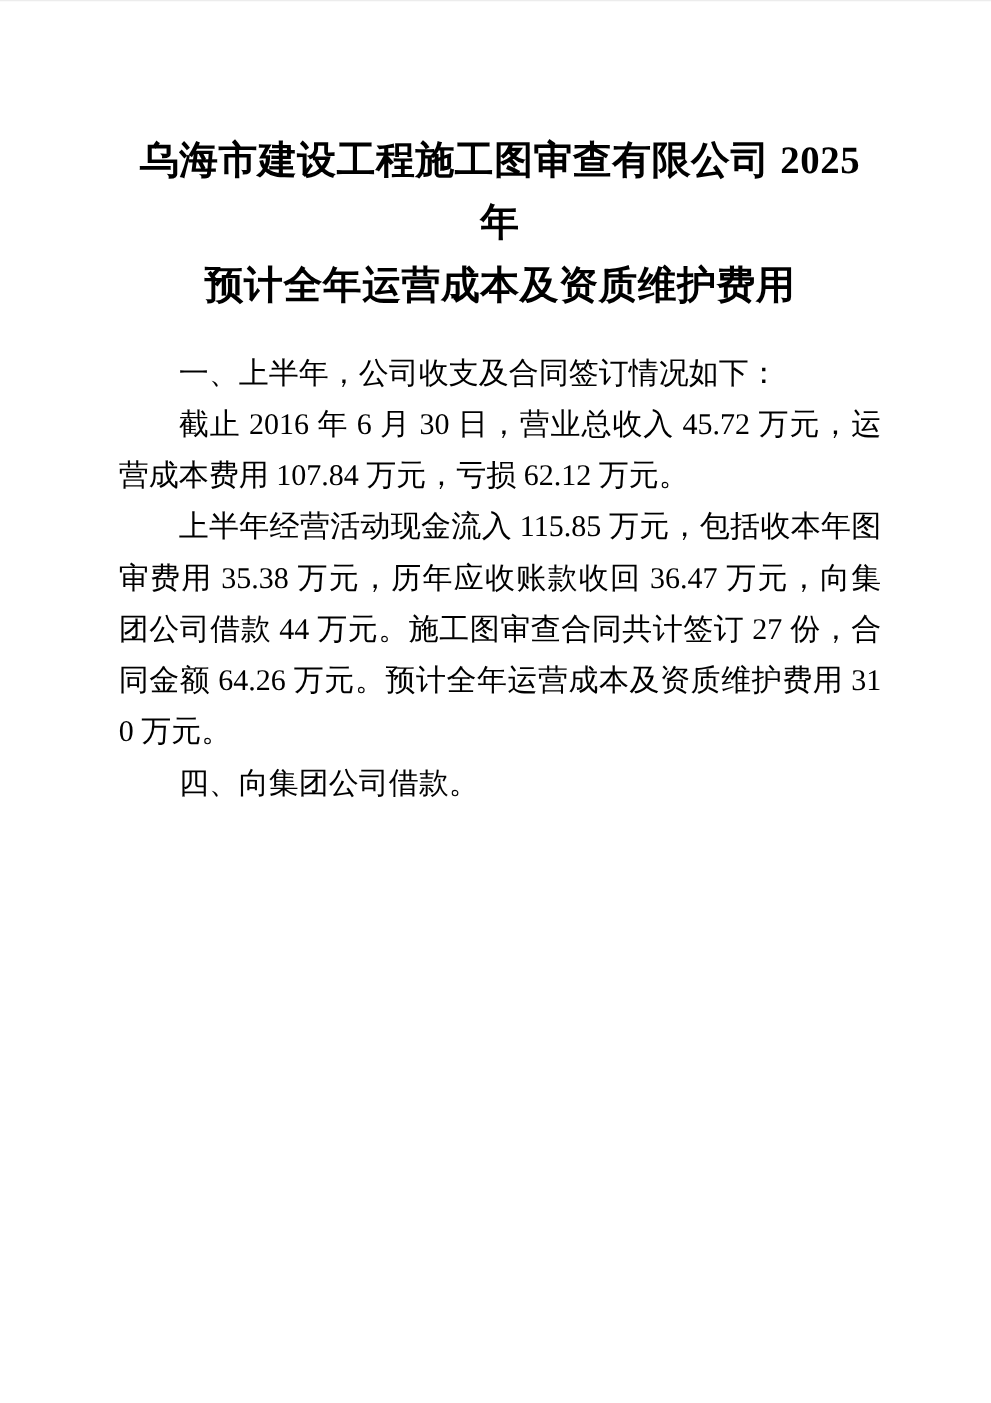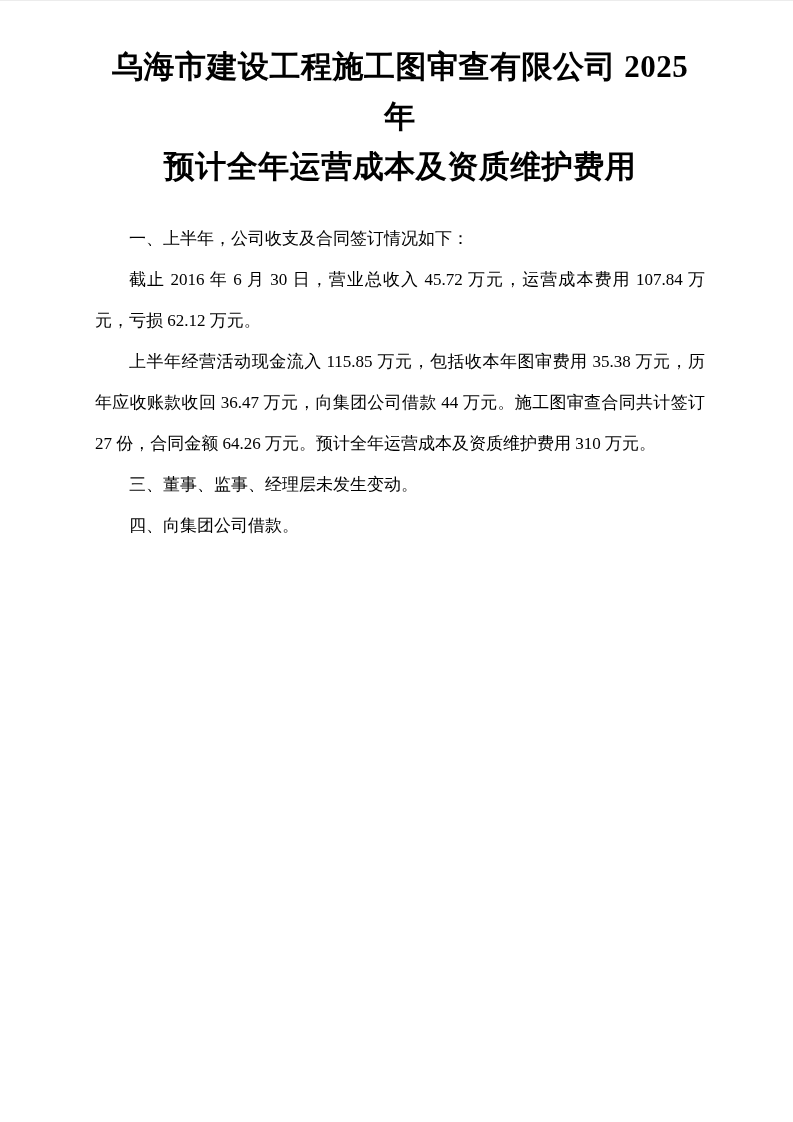--- a/index.html
+++ b/index.html
@@ -8,55 +8,54 @@
     background: #ffffff;
   }
   .page {
     position: relative;
     width: 793px;
     height: 1122px;
     box-sizing: border-box;
     margin: 0 auto;
     background: #ffffff;
     border-top: 1px solid #ececec;
-    padding: 41px 88px 0 95px;
+    padding: 102px 88px 0 95px;
     font-family: "Liberation Serif", "DejaVu Serif", serif;
     color: #000000;
     overflow: hidden;
   }
   .doc-title {
     margin: 0 0 26px 0;
     text-align: center;
     font-size: 31px;
     font-weight: bold;
     line-height: 50px;
     letter-spacing: 0.5px;
   }
   .doc-title .title-line {
     display: block;
   }
   .doc-body p {
     margin: 0;
-    font-size: 17px;
+    font-size: 24px;
     line-height: 41px;
     text-align: justify;
     text-justify: inter-ideograph;
     text-indent: 2em;
     word-break: break-all;
   }
 </style>
 </head>
 <body>
 
 <div class="page">
   <h1 class="doc-title">
     <span class="title-line">乌海市建设工程施工图审查有限公司 2025 年</span>
     <span class="title-line">预计全年运营成本及资质维护费用</span>
   </h1>
 
   <div class="doc-body">
     <p>一、上半年，公司收支及合同签订情况如下：</p>
     <p>截止 2016 年 6 月 30 日，营业总收入 45.72 万元，运营成本费用 107.84 万元，亏损 62.12 万元。</p>
     <p>上半年经营活动现金流入 115.85 万元，包括收本年图审费用 35.38 万元，历年应收账款收回 36.47 万元，向集团公司借款 44 万元。施工图审查合同共计签订 27 份，合同金额 64.26 万元。预计全年运营成本及资质维护费用 310 万元。</p>
-    <p>三、董事、监事、经理层未发生变动。</p>
     <p>四、向集团公司借款。</p>
   </div>
 </div>
 
 </body></html>

